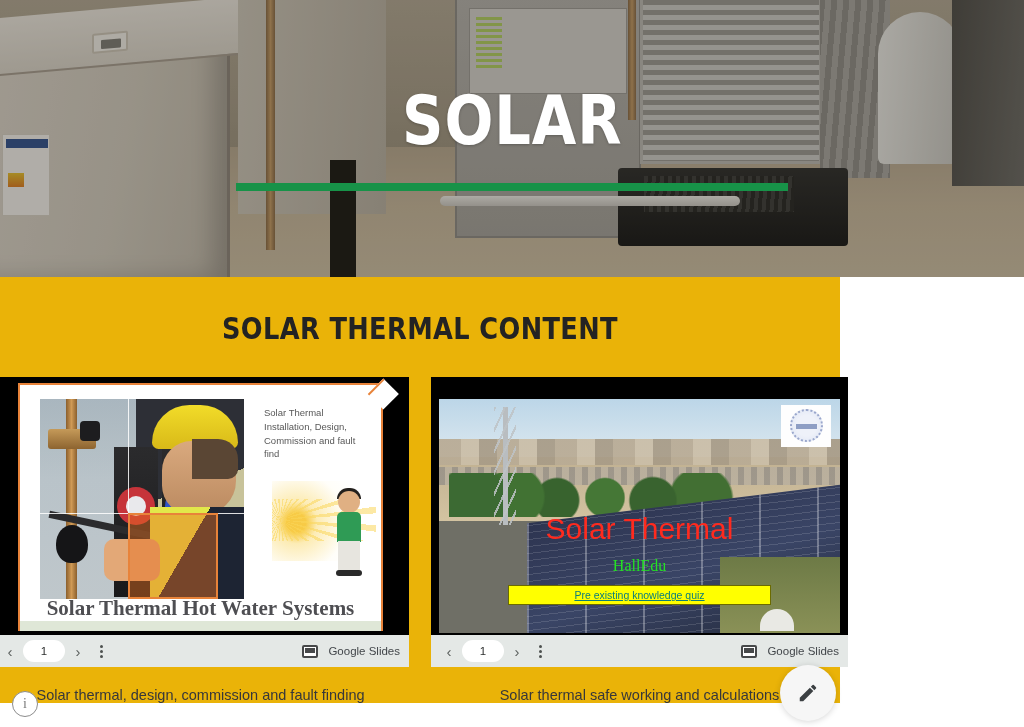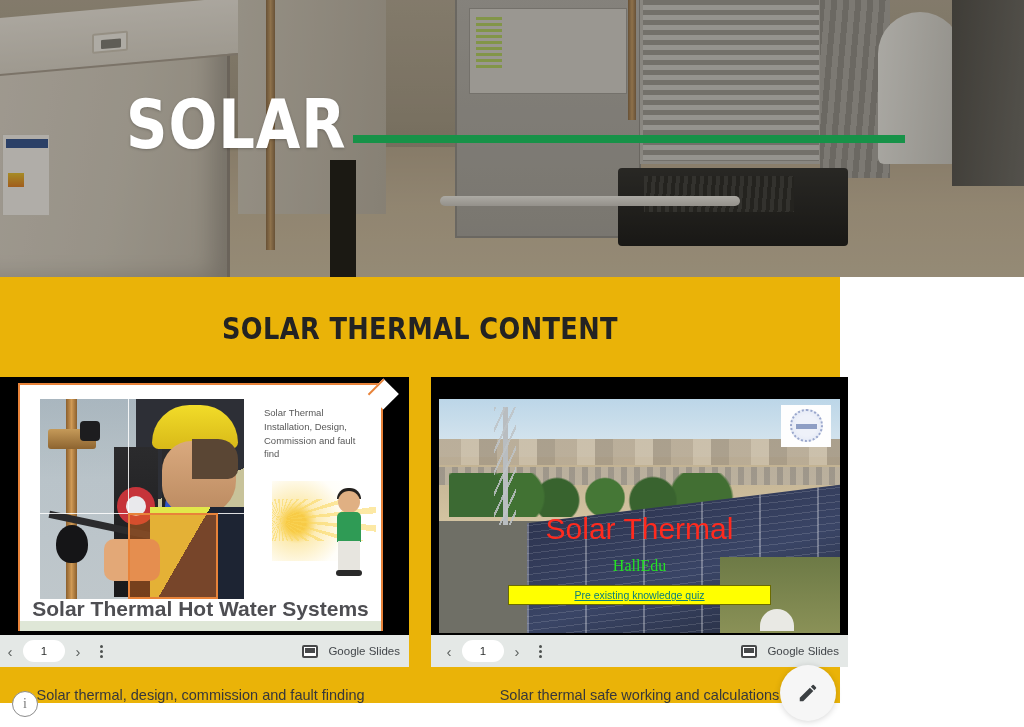--- a/index.html
+++ b/index.html
@@ -127,21 +127,21 @@
   .pr-dark-l {
     position: absolute; left: 330px; top: 160px; width: 26px; height: 120px;
     background: #16150f;
   }
   .hero-scrim {
     position: absolute; inset: 0;
     background: rgba(38,34,30,.34);
   }
   .hero-inner {
     position: absolute; inset: 0;
-    display: flex; flex-direction: row;
+    display: flex; flex-direction: column;
     align-items: center; justify-content: center;
   }
   .hero-title {
     font-family: "Liberation Sans Narrow", "DejaVu Sans Condensed", "Liberation Sans", sans-serif;
     font-weight: 700;
     font-size: 68px;
     letter-spacing: 1px;
     color: #ffffff;
     line-height: 1;
     margin: 0 0 28px 0;
@@ -314,21 +314,21 @@
     position: absolute; left: 318px; top: 156px; width: 22px; height: 30px;
     background: #e7e5df;
   }
   .s1-avatar-shoes {
     position: absolute; left: 316px; top: 185px; width: 26px; height: 6px;
     background: #2a2a2a; border-radius: 3px;
   }
   .s1-caption {
     position: absolute; left: 0; right: 0; bottom: 8px;
     text-align: center;
-    font-family: Liberation Sans, sans-serif;
+    font-family: Liberation Serif, serif;
     font-weight: 700;
     font-size: 21px;
     color: #4e4e52;
   }
   .s1-foot {
     position: absolute; left: 0; right: 0; bottom: -2px; height: 10px;
     background: #dfe7d7;
   }
 
   

